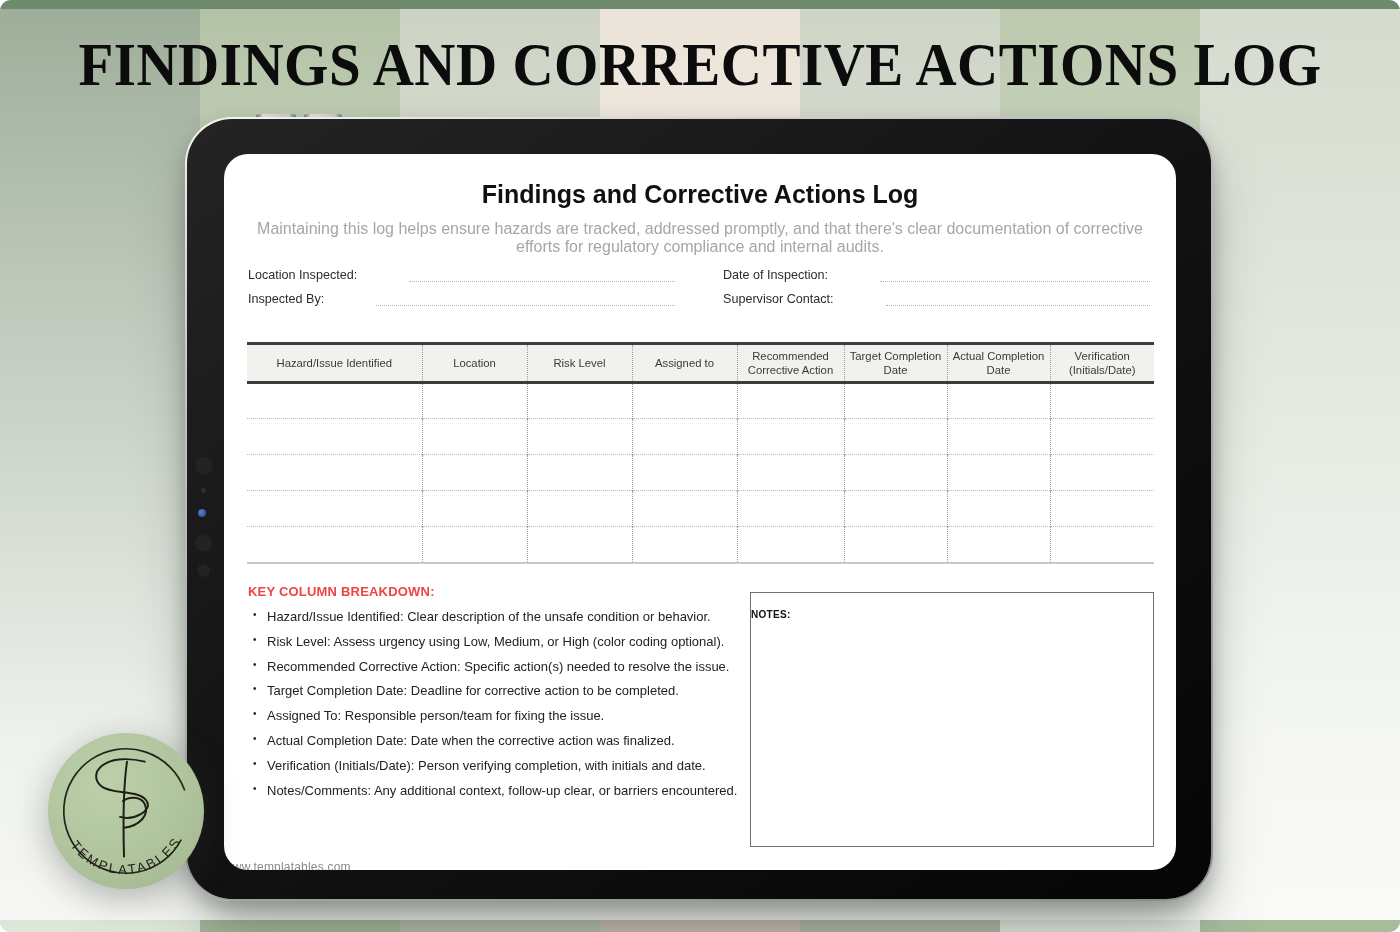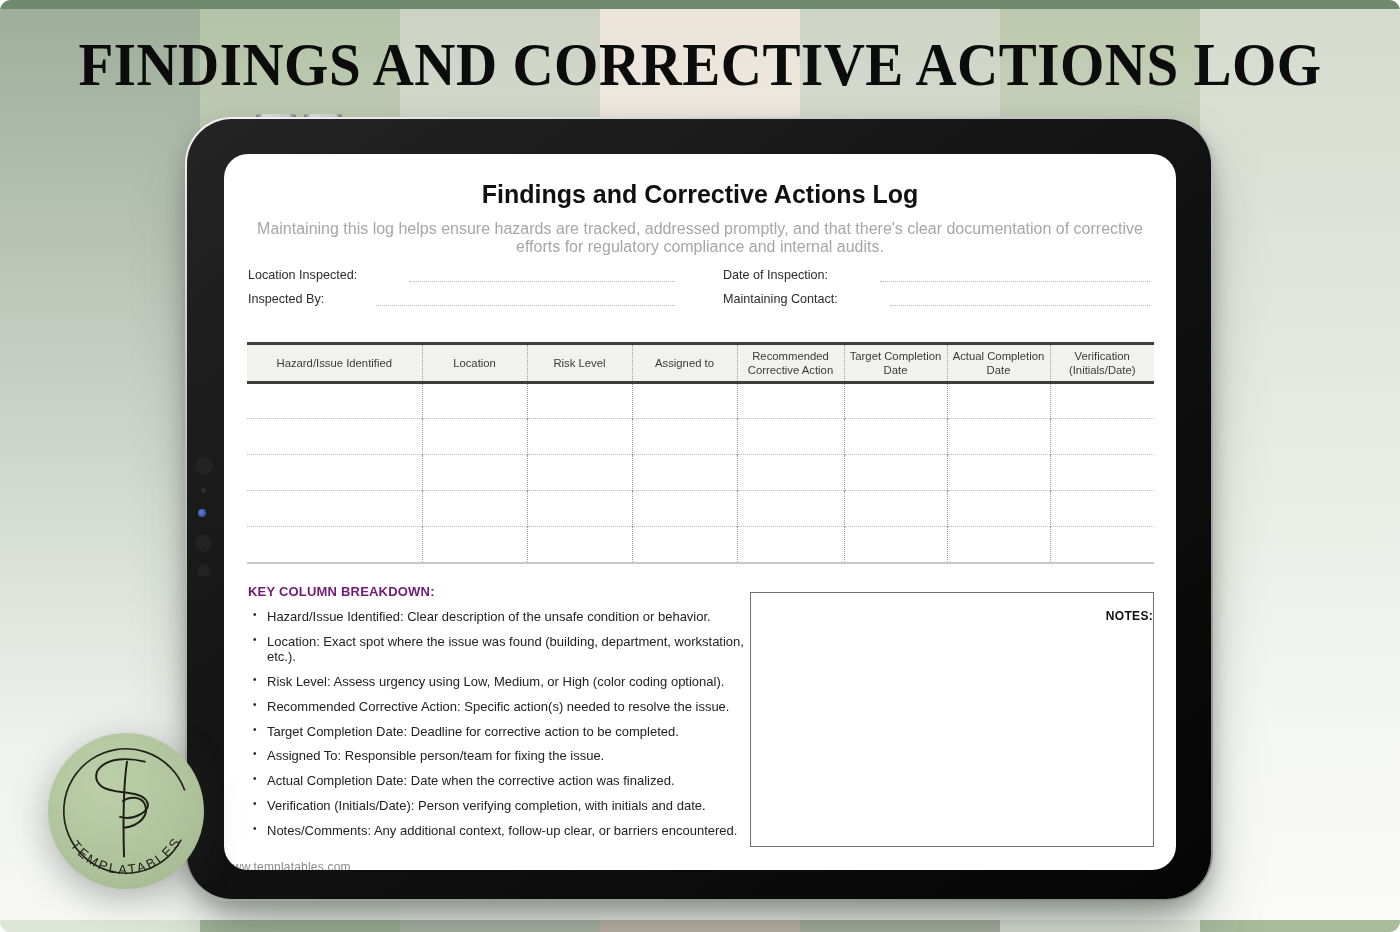--- a/index.html
+++ b/index.html
@@ -59,29 +59,29 @@
   .log-table { position:absolute; top:188px; left:23px; width:907px;
     border-collapse:collapse; table-layout:fixed; }
   .log-table th { background:#f1f1ee; border-top:3px solid #3d3d3d; border-bottom:3px solid #3d3d3d;
     font-weight:400; font-size:11.3px; color:#3a3a3a; padding:4px 2px; line-height:1.25; text-align:center; }
   .log-table th + th, .log-table td + td { border-left:1px dotted #9d9d9d; }
   .log-table td { height:36px; }
   .log-table tbody tr + tr td { border-top:1px dotted #bcbcbc; }
   .log-table tbody tr:last-child td { border-bottom:2px solid #c8c8c8; }
 
   .breakdown { position:absolute; top:430px; left:24px; width:500px; }
-  .breakdown h3 { font-size:13px; font-weight:700; color:#701a75; letter-spacing:0.2px; }
+  .breakdown h3 { font-size:13px; font-weight:700; color:#ef4444; letter-spacing:0.2px; }
   .breakdown ul { list-style:none; margin-top:10px; }
   .breakdown li { position:relative; padding-left:19px; font-size:13px; color:#222;
     line-height:1.18; margin-bottom:9.5px; }
   .breakdown li::before { content:"\2022"; position:absolute; left:5px; top:0px; font-size:10px; color:#222; }
 
   .notes { position:absolute; top:438px; left:526px; width:404px; height:255px;
     border:1.5px solid #6f6f6f; background:#fff; }
-  .notes h3 { text-align:right; margin-top:16px; font-size:12px; font-weight:700;
+  .notes h3 { text-align:left; margin-top:16px; font-size:10px; font-weight:700;
     letter-spacing:0.3px; color:#101010; }
 
   .site { position:absolute; top:706px; left:0; right:0; text-align:left;
     font-size:12px; color:#8a8a8a; letter-spacing:0.2px; }
 
   
   .badge { position:absolute; left:45px; top:732px; width:162px; height:158px; z-index:4;
     border-radius:50%; filter:drop-shadow(0 10px 18px rgba(40,50,40,0.35)); }
   .badge svg { width:100%; height:100%; }
 </style>
@@ -136,21 +136,21 @@
             </div>
             <div class="field">
               <span>Date of Inspection:</span>
               <span class="fline"></span>
             </div>
             <div class="field">
               <span>Inspected By:</span>
               <span class="fline"></span>
             </div>
             <div class="field">
-              <span>Maintaining Contact:</span>
+              <span>Supervisor Contact:</span>
               <span class="fline"></span>
             </div>
           </div>
 
           <table class="log-table">
             <colgroup>
               <col style="width:175px">
                 <col style="width:105px">
                 <col style="width:105px">
                 <col style="width:105px">
@@ -222,21 +222,20 @@
                   <td></td>
                   <td></td>
               </tr>
             </tbody>
           </table>
 
           <div class="breakdown">
             <h3>KEY COLUMN BREAKDOWN:</h3>
             <ul>
               <li>Hazard/Issue Identified: Clear description of the unsafe condition or behavior.</li>
-              <li>Location: Exact spot where the issue was found (building, department, workstation, etc.).</li>
               <li>Risk Level: Assess urgency using Low, Medium, or High (color coding optional).</li>
               <li>Recommended Corrective Action: Specific action(s) needed to resolve the issue.</li>
               <li>Target Completion Date: Deadline for corrective action to be completed.</li>
               <li>Assigned To: Responsible person/team for fixing the issue.</li>
               <li>Actual Completion Date: Date when the corrective action was finalized.</li>
               <li>Verification (Initials/Date): Person verifying completion, with initials and date.</li>
               <li>Notes/Comments: Any additional context, follow-up clear, or barriers encountered.</li>
             </ul>
           </div>
 

